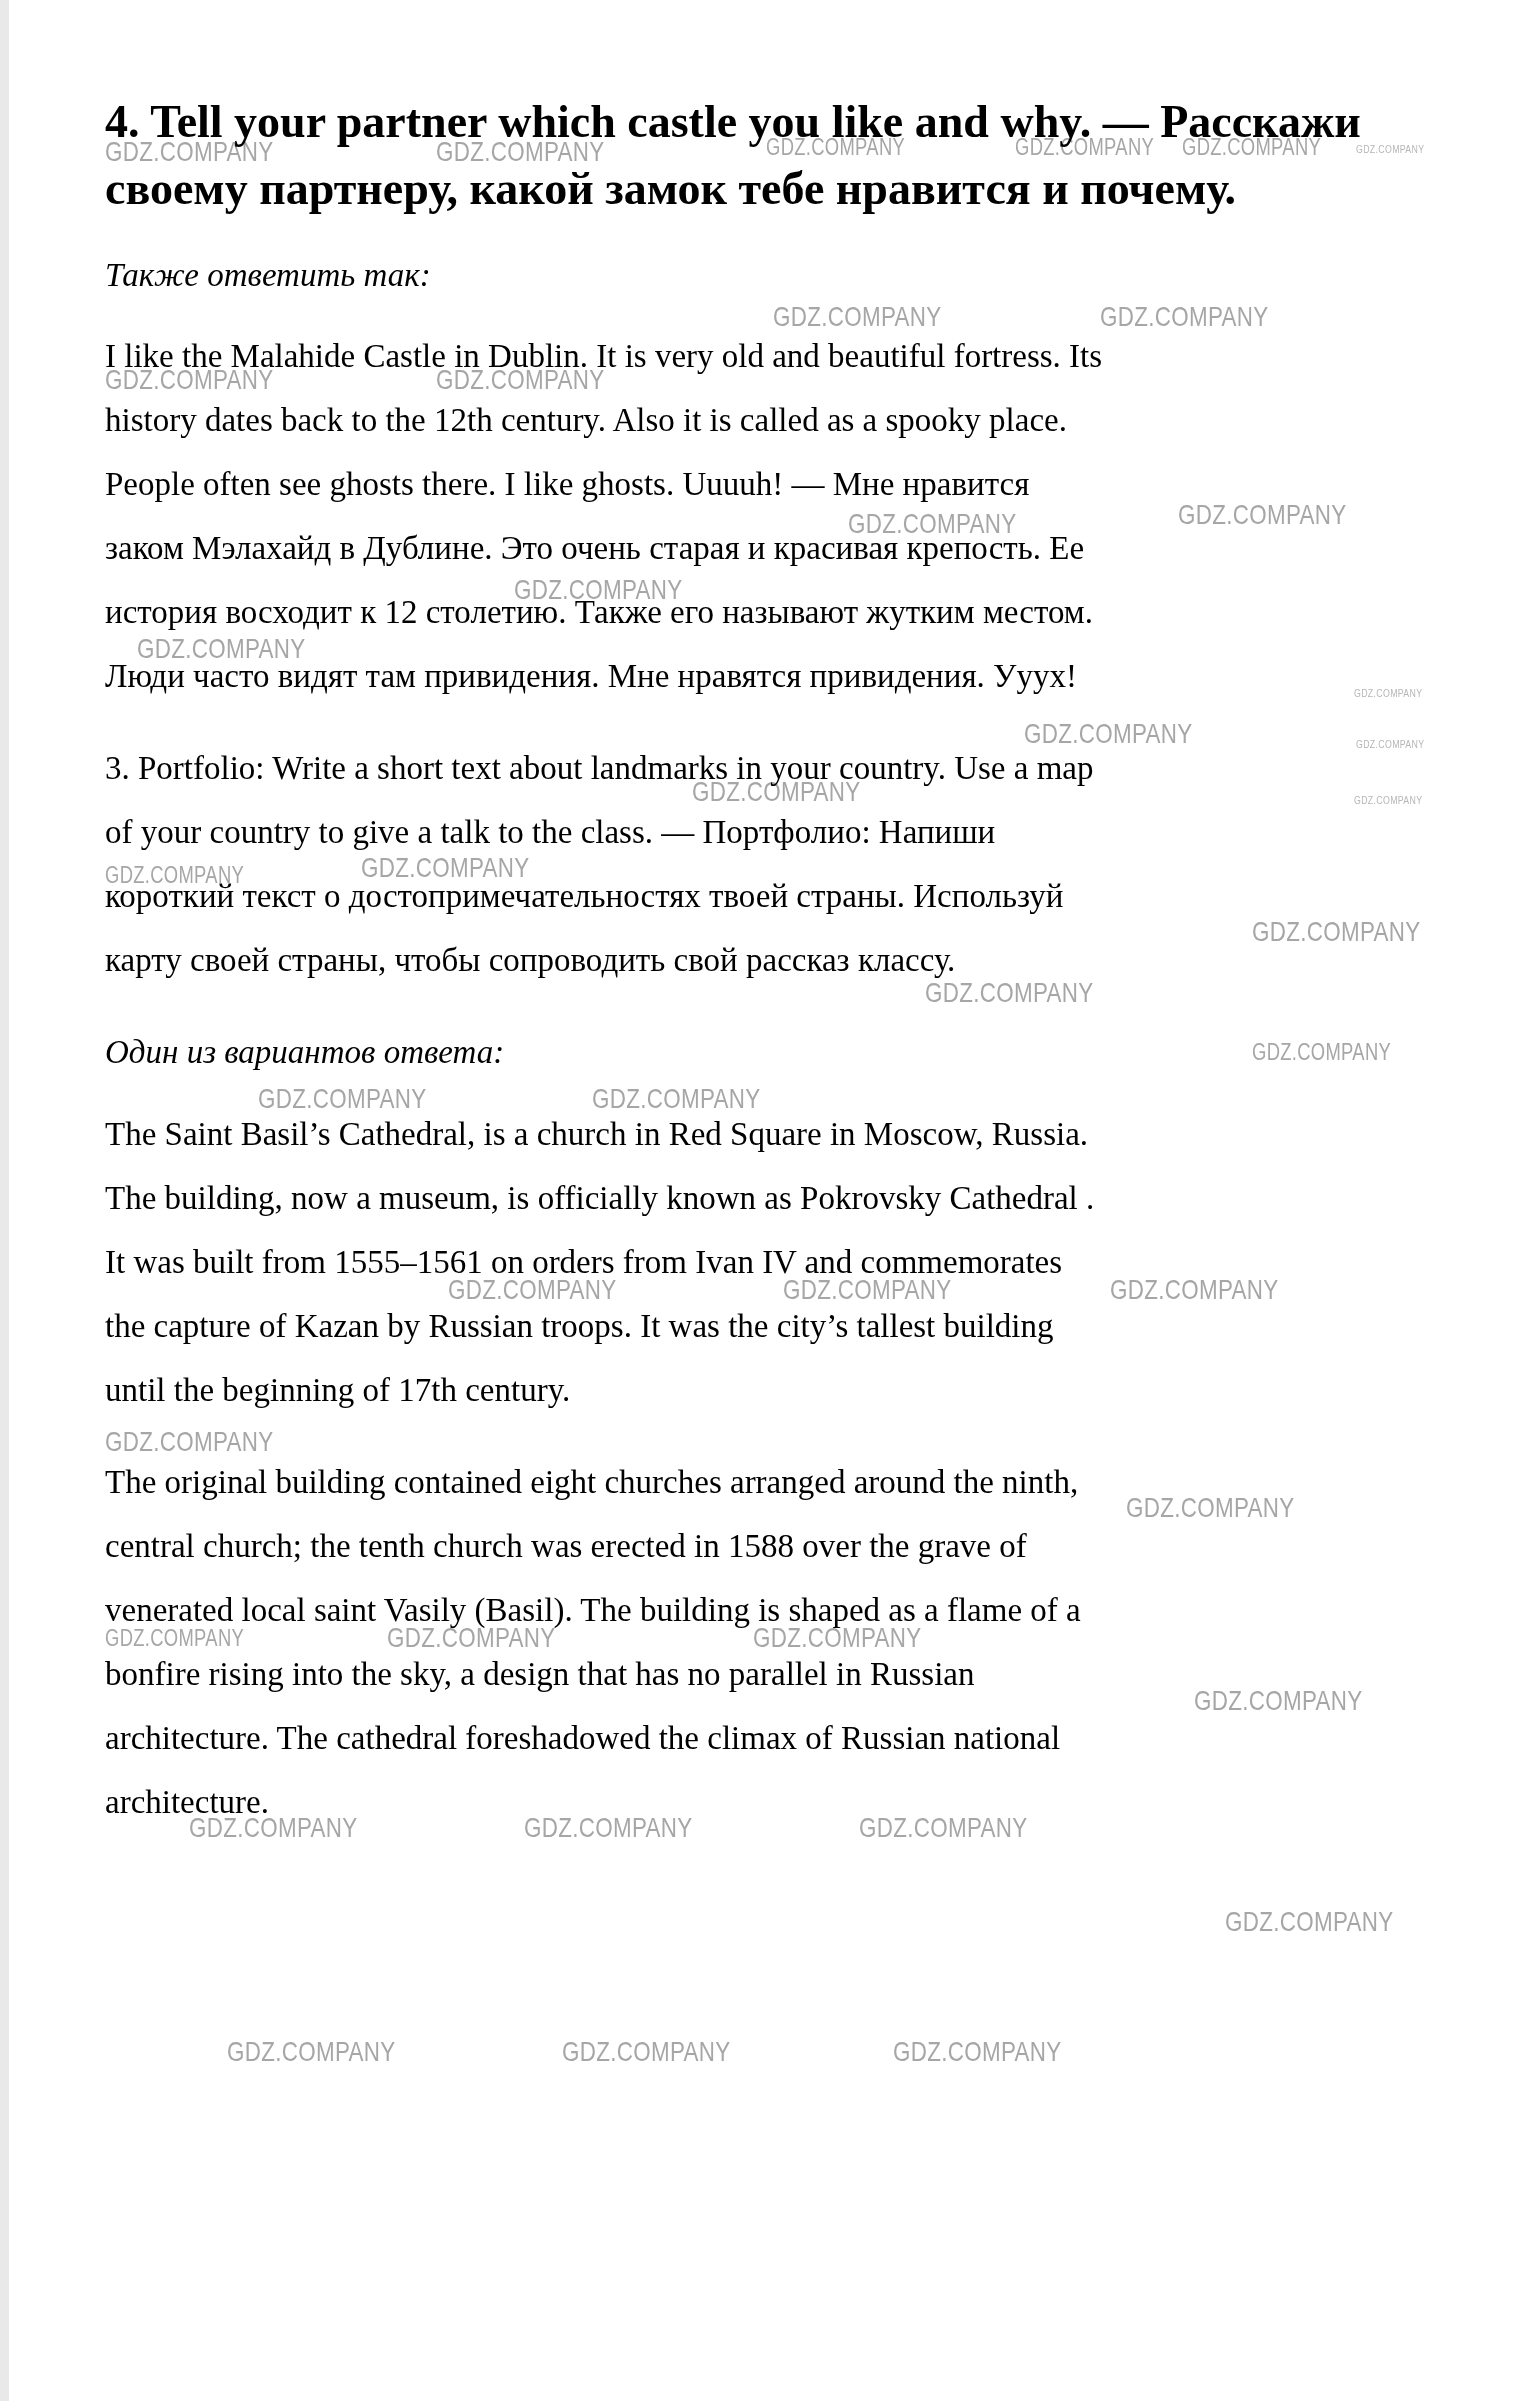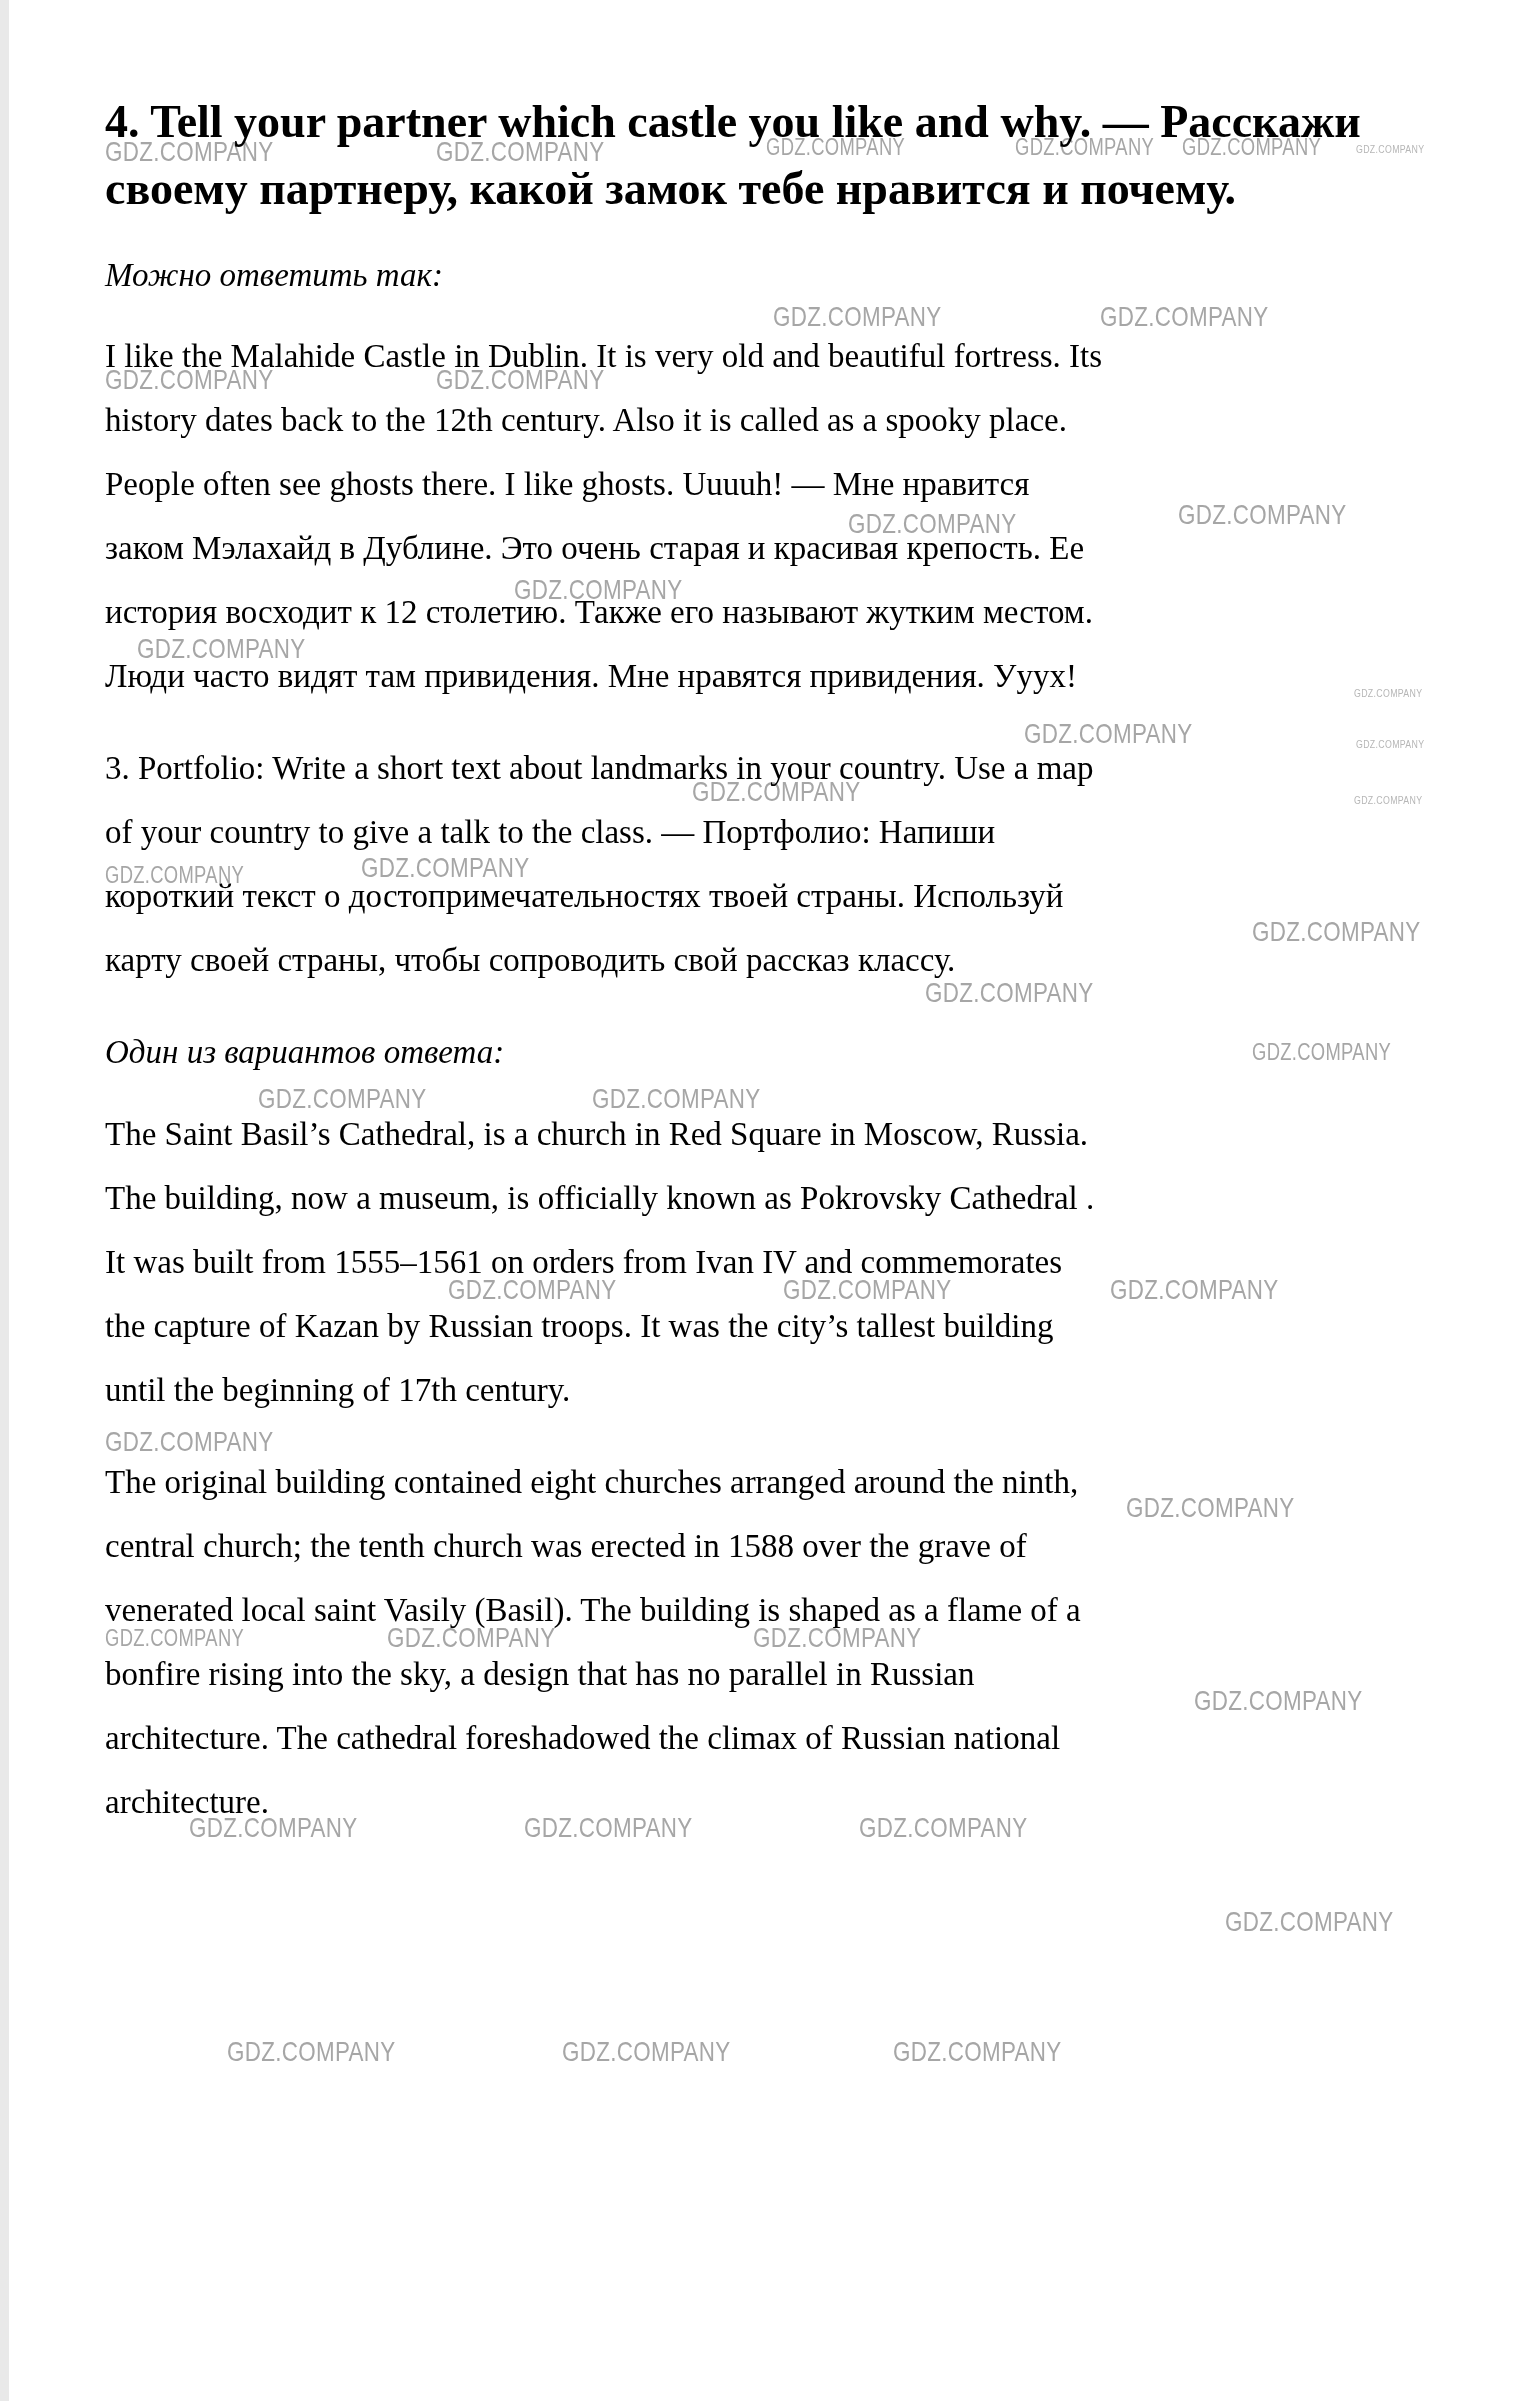--- a/index.html
+++ b/index.html
@@ -105,21 +105,21 @@
       <span class="wm wm-L" style="left: 218px; top: 2036px; color: rgb(166, 166, 166);">GDZ.COMPANY</span>
       <span class="wm wm-L" style="left: 553px; top: 2036px; color: rgb(166, 166, 166);">GDZ.COMPANY</span>
       <span class="wm wm-L" style="left: 884px; top: 2036px; color: rgb(166, 166, 166);">GDZ.COMPANY</span>
     </div>
 
   <div class="content">
 
     <h1 class="heading">4. Tell your partner which castle you like and why. — Расскажи
 своему партнеру, какой замок тебе нравится и почему.</h1>
 
-    <p class="intro">Можно ответить так:</p>
+    <p class="intro">Также ответить так:</p>
 
     <p class="para">I like the Malahide Castle in Dublin. It is very old and beautiful fortress. Its
 history dates back to the 12th century. Also it is called as a spooky place.
 People often see ghosts there. I like ghosts. Uuuuh! — Мне нравится
 заком Мэлахайд в Дублине. Это очень старая и красивая крепость. Ее
 история восходит к 12 столетию. Также его называют жутким местом.
 Люди часто видят там привидения. Мне нравятся привидения. Ууух!</p>
 
     <p class="para">3. Portfolio: Write a short text about landmarks in your country. Use a map
 of your country to give a talk to the class. — Портфолио: Напиши

